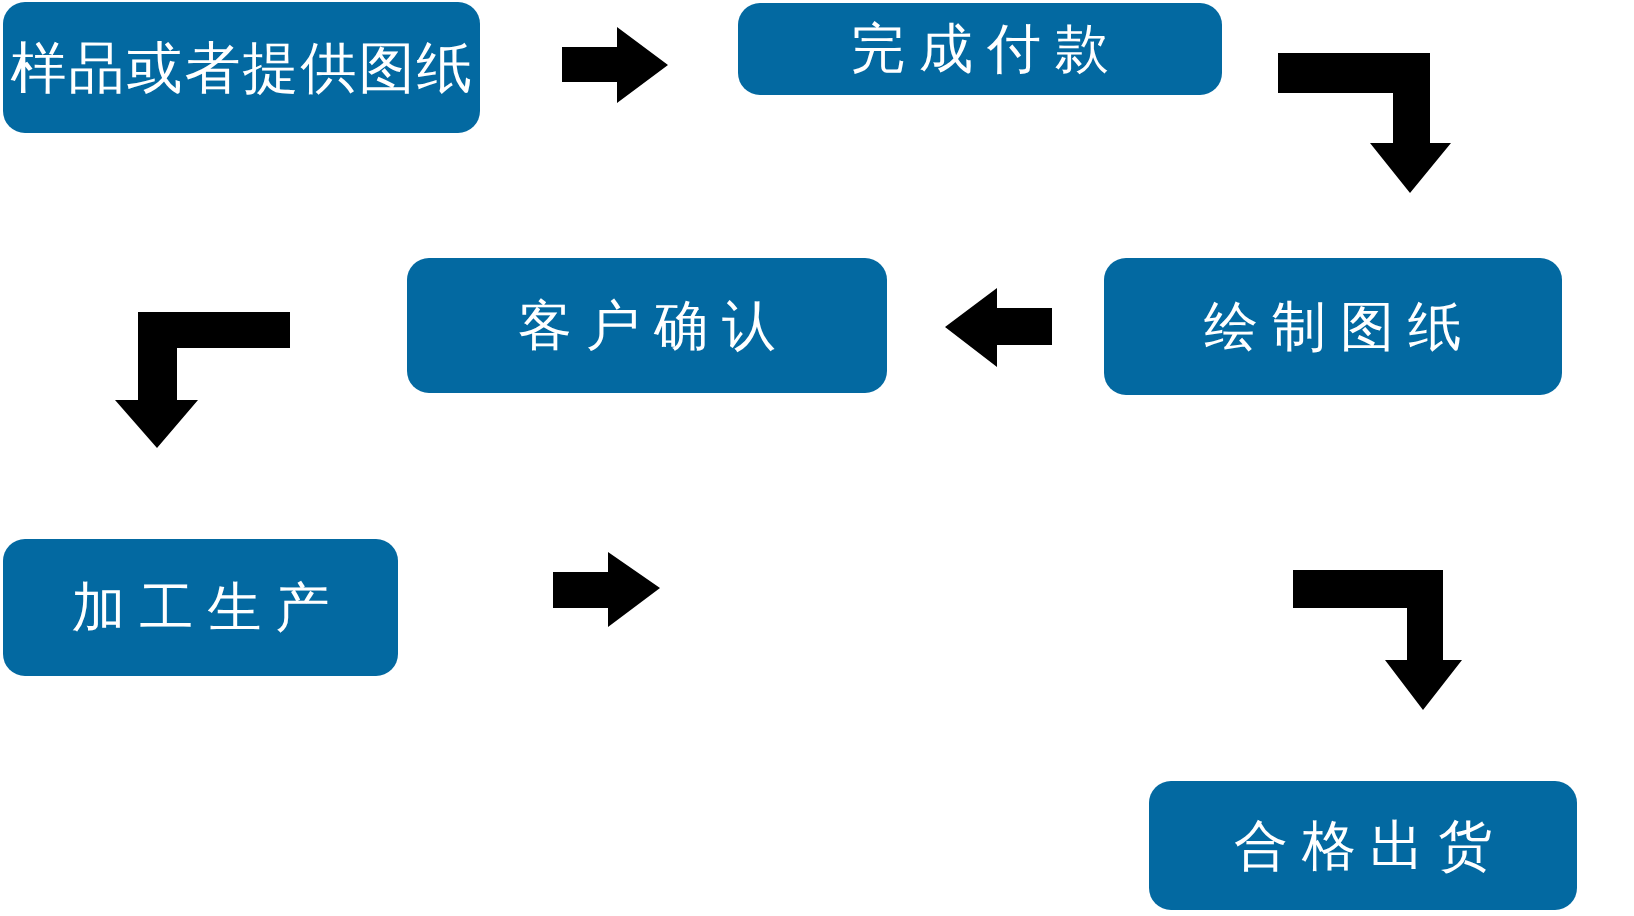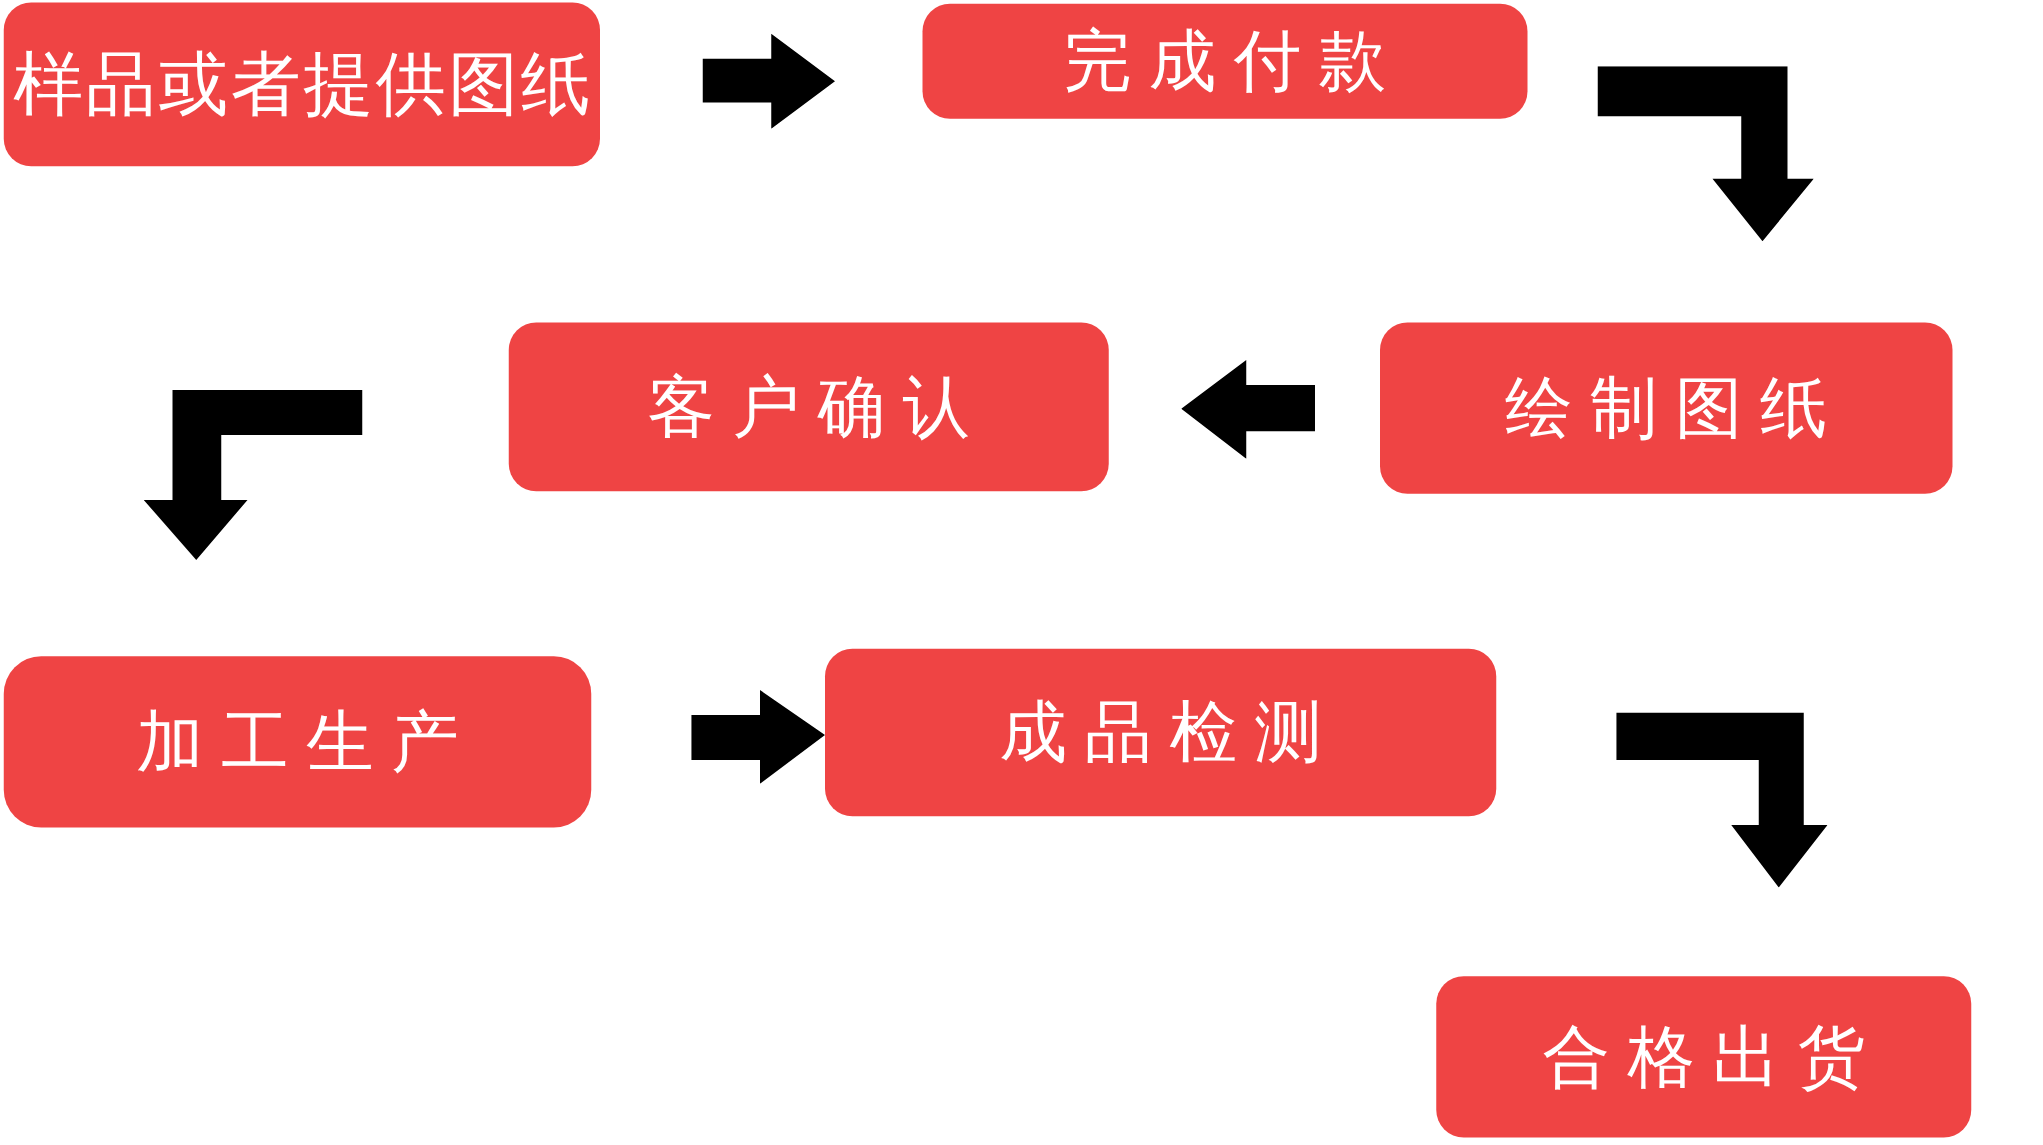--- a/index.html
+++ b/index.html
@@ -10,21 +10,21 @@
   .stage {
     position: relative;
     width: 1634px;
     height: 916px;
     background: #ffffff;
     overflow: hidden;
     font-family: "DejaVu Sans", "Liberation Sans", sans-serif;
   }
   .node {
     position: absolute;
-    background: #ef4444;
+    background: #0369a1;
     border-radius: 22px;
     display: flex;
     align-items: center;
     justify-content: center;
     box-sizing: border-box;
   }
   .node .label {
     color: #ffffff;
     font-size: 54px;
     font-weight: 500;
@@ -44,21 +44,21 @@
   }
   .arrow polygon {
     fill: #000000;
   }
 
   
   #node-sample      { left: 3px;    top: 2px;   width: 477px; height: 131px; }
   #node-payment     { left: 738px;  top: 3px;   width: 484px; height: 92px; }
   #node-drawing     { left: 1104px; top: 258px; width: 458px; height: 137px; }
   #node-confirm     { left: 407px;  top: 258px; width: 480px; height: 135px; }
-  #node-production  { left: 3px;    top: 525px; width: 470px; height: 137px; border-radius: 30px; }
+  #node-production  { left: 3px;    top: 539px; width: 395px; height: 137px; }
   #node-inspection  { left: 660px;  top: 519px; width: 537px; height: 134px; }
   #node-shipment    { left: 1149px; top: 781px; width: 428px; height: 129px; }
 
   
   #arrow-1 { left: 562px;  top: 27px;  }
   #arrow-2 { left: 1278px; top: 53px;  }
   #arrow-3 { left: 945px;  top: 288px; }
   #arrow-4 { left: 115px;  top: 312px; }
   #arrow-5 { left: 553px;  top: 552px; }
   #arrow-6 { left: 1293px; top: 570px; }
@@ -101,23 +101,20 @@
   </svg>
 
   <div class="node" id="node-production">
     <span class="label">加工生产</span>
   </div>
 
   <svg class="arrow" id="arrow-5" width="107" height="75" viewBox="0 0 107 75">
     <polygon points="0,20 55,20 55,0 107,36 55,75 55,56 0,56"></polygon>
   </svg>
 
-  <div class="node" id="node-inspection">
-    <span class="label">成品检测</span>
-  </div>
 
   <svg class="arrow" id="arrow-6" width="169" height="140" viewBox="0 0 169 140">
     <polygon points="0,0 150,0 150,90 169,90 130,140 92,90 114,90 114,38 0,38"></polygon>
   </svg>
 
   <div class="node" id="node-shipment">
     <span class="label">合格出货</span>
   </div>
 
 </div>

